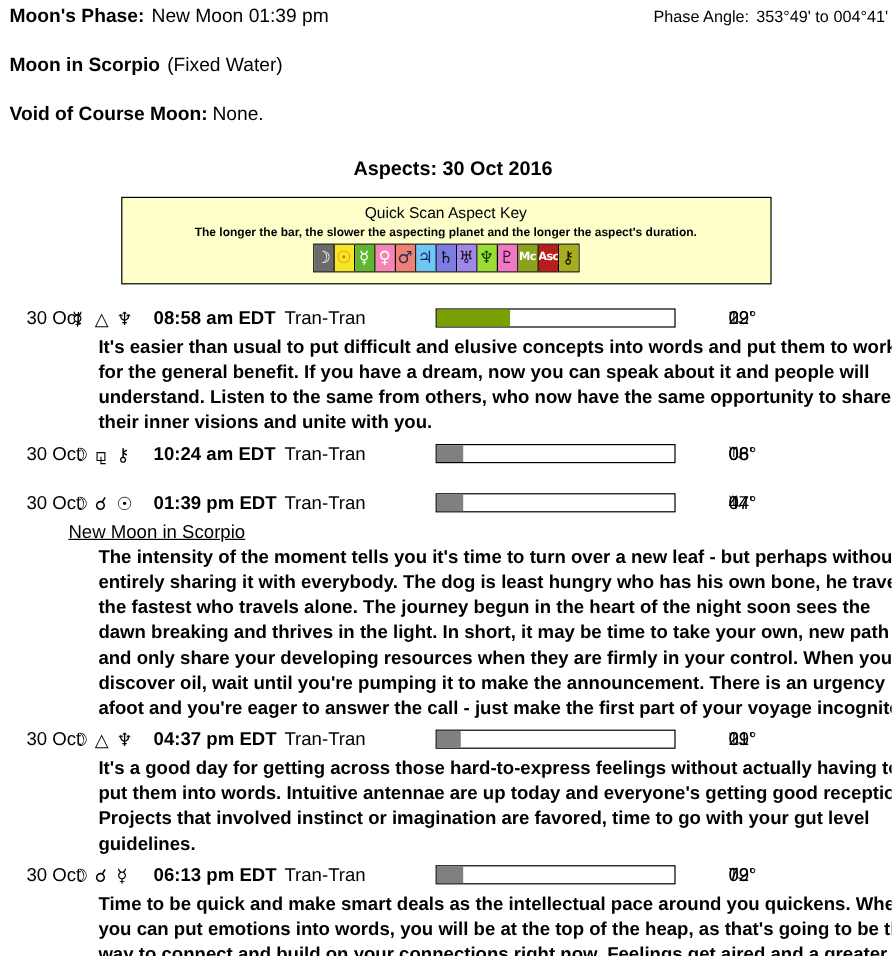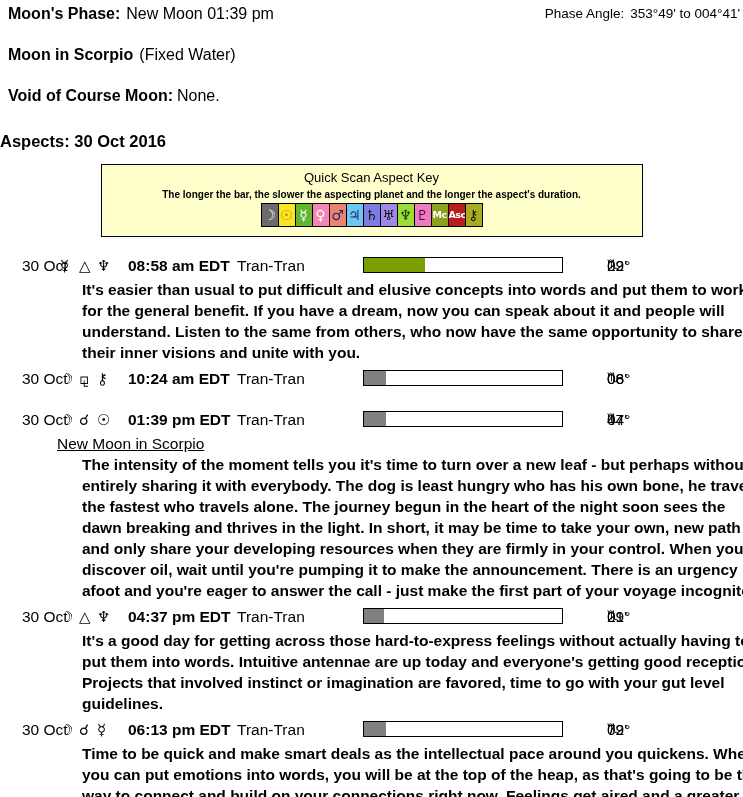--- a/index.html
+++ b/index.html
@@ -7,21 +7,21 @@
   .page { width:743px; padding-top:5px; box-sizing:border-box; }
 
   
   .hdr-row { padding-left:8px; padding-right:3px; margin-bottom:23px; font-size:16px; }
   .hdr-row1 { display:flex; justify-content:space-between; align-items:flex-start; }
   .b { font-weight:bold; }
   .phase-angle { font-size:13.5px; padding-top:1px; white-space:nowrap; }
   .gap6 { display:inline-block; width:6px; }
 
   
-  .aspects-title { font-weight:bold; font-size:16.5px; margin:27px 0 13px 0; }
+  .aspects-title { text-align:center; font-weight:bold; font-size:16.5px; margin:27px 0 13px 12px; }
 
   
   .key-box { width:540px; margin:0 auto 20px auto; background:#ffffcc; border:1px solid #000; padding:5px 0 9px 0; text-align:center; }
   .key-title { font-size:13px; margin-bottom:4px; }
   .key-subtitle { font-size:10px; font-weight:bold; margin-bottom:3px; }
   .pstrip { display:inline-flex; border:1px solid #000; vertical-align:middle; }
   .pcell { display:inline-block; width:16px; height:22px; line-height:22px; text-align:center;
            font-family:"DejaVu Sans",sans-serif; font-size:14px; font-weight:bold;
            border-right:1px solid #000; overflow:hidden; }
   .pcell:last-child { border-right:none; }

